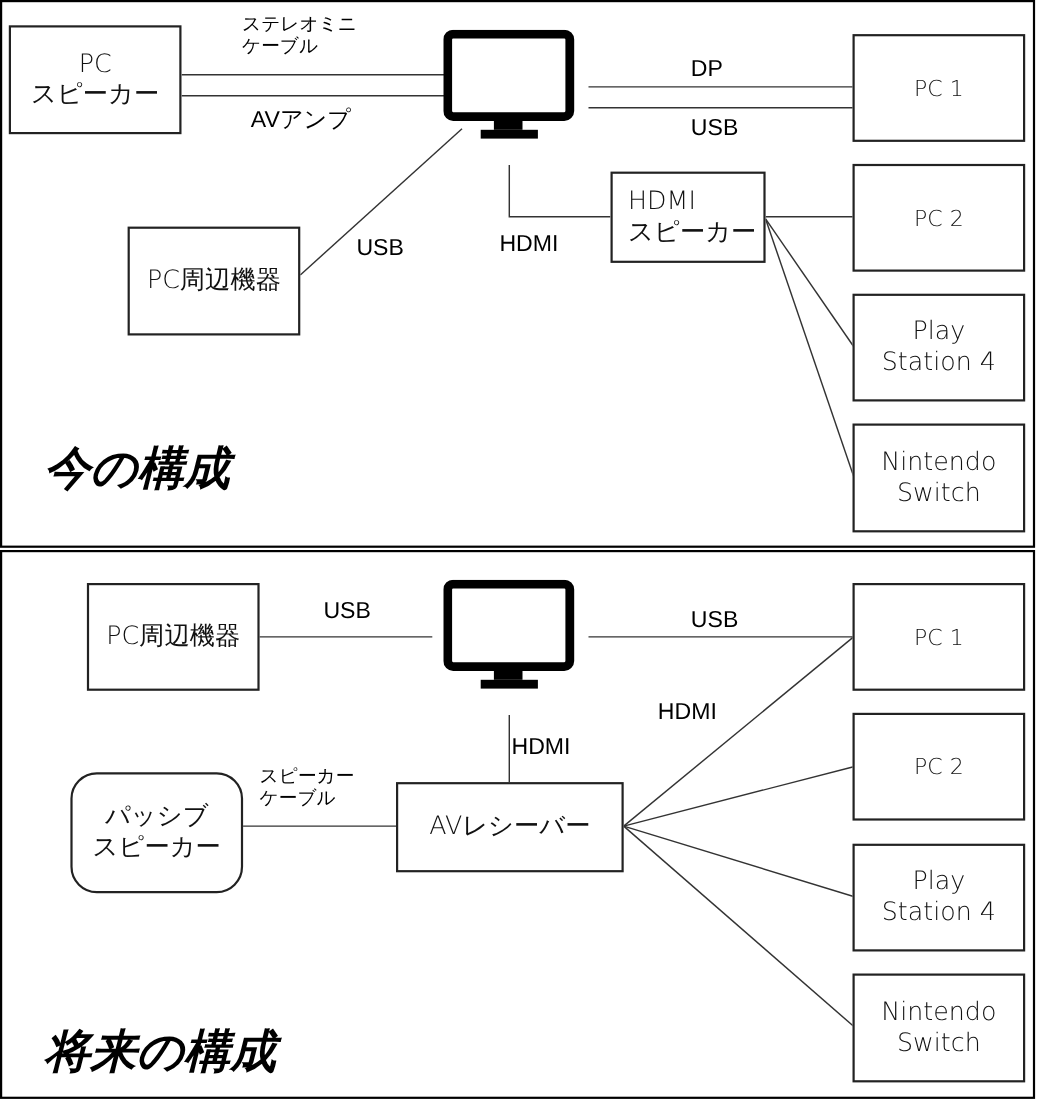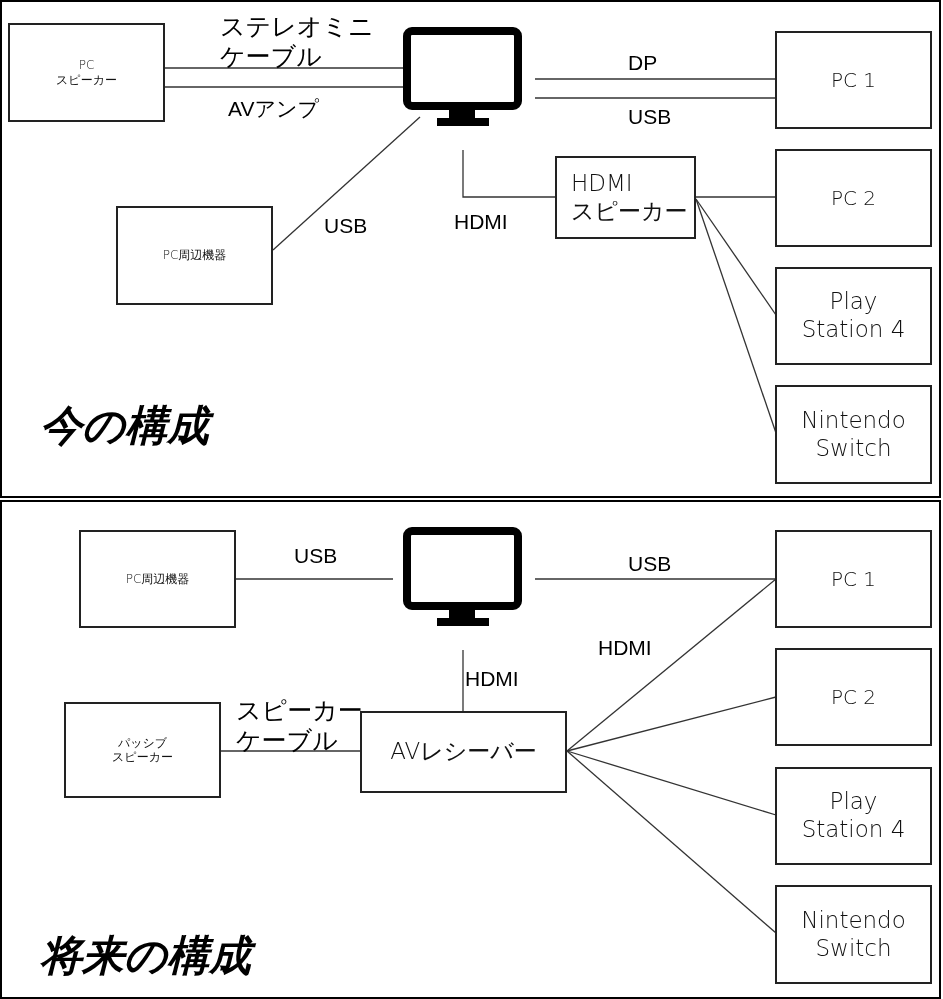--- a/index.html
+++ b/index.html
@@ -6,25 +6,25 @@
   body { width:943px; height:999px; position:relative; overflow:hidden;
          font-family:"DejaVu Sans","Liberation Sans",sans-serif; color:#000; }
   .panel { position:absolute; left:0; width:941px; border:2px solid #000; box-sizing:border-box; background:#fff; }
   #panel-now { top:0; height:498px; }
   #panel-future { top:500px; height:499px; }
   svg.lines { position:absolute; left:0; top:0; width:943px; height:999px; pointer-events:none; }
   .box { position:absolute; border:2px solid #222; box-sizing:border-box; background:#fff;
          display:flex; flex-direction:column; align-items:center; justify-content:center;
          text-align:center; font-weight:300; color:#111; line-height:1.2; }
   .box span { display:block; }
-  .f20 { font-size:12px; }
+  .f20 { font-size:23px; }
   .f23 { font-size:23px; }
   .f32 { font-size:20px; }
   .lbl { position:absolute; font-size:21px; line-height:1.2; color:#000; white-space:nowrap; font-family:"Liberation Sans",sans-serif; }
-  .lbl-ja { font-family:"DejaVu Sans",sans-serif; font-size:25px; }
+  .lbl-ja { font-family:"DejaVu Sans",sans-serif; font-size:17px; }
   .title { position:absolute; font-size:42px; font-weight:bold; font-family:"DejaVu Sans",sans-serif;font-style:italic; }
   .monitor { position:absolute; width:120px; height:100px; }
 </style>
 </head>
 <body>
 
 <div class="panel" id="panel-now"></div>
 
 <div class="panel" id="panel-future"></div>
 
@@ -97,21 +97,21 @@
 <div class="lbl" style="left:324px;top:213px;">USB</div>
 <div class="lbl" style="left:628px;top:50px;">DP</div>
 <div class="lbl" style="left:628px;top:104px;">USB</div>
 <div class="lbl" style="left:454px;top:209px;">HDMI</div>
 
 <div class="title" style="left:40px;top:398px;">今の構成</div>
 
 <div class="box f20" style="left:79px;top:530px;width:157px;height:98px;">
   <span>PC周辺機器</span>
 </div>
-<div class="box f20" style="left:64px;top:702px;width:157px;height:96px;">
+<div class="box f20" style="left:64px;top:702px;width:157px;height:110px;border-radius:24px;">
   <span>パッシブ</span>
   <span>スピーカー</span>
 </div>
 <div class="box f23" style="left:360px;top:711px;width:207px;height:82px;">
   <span>AVレシーバー</span>
 </div>
 <div class="box f32" style="left:775px;top:530px;width:157px;height:98px;">
   <span>PC 1</span>
 </div>
 <div class="box f32" style="left:775px;top:648px;width:157px;height:98px;">

